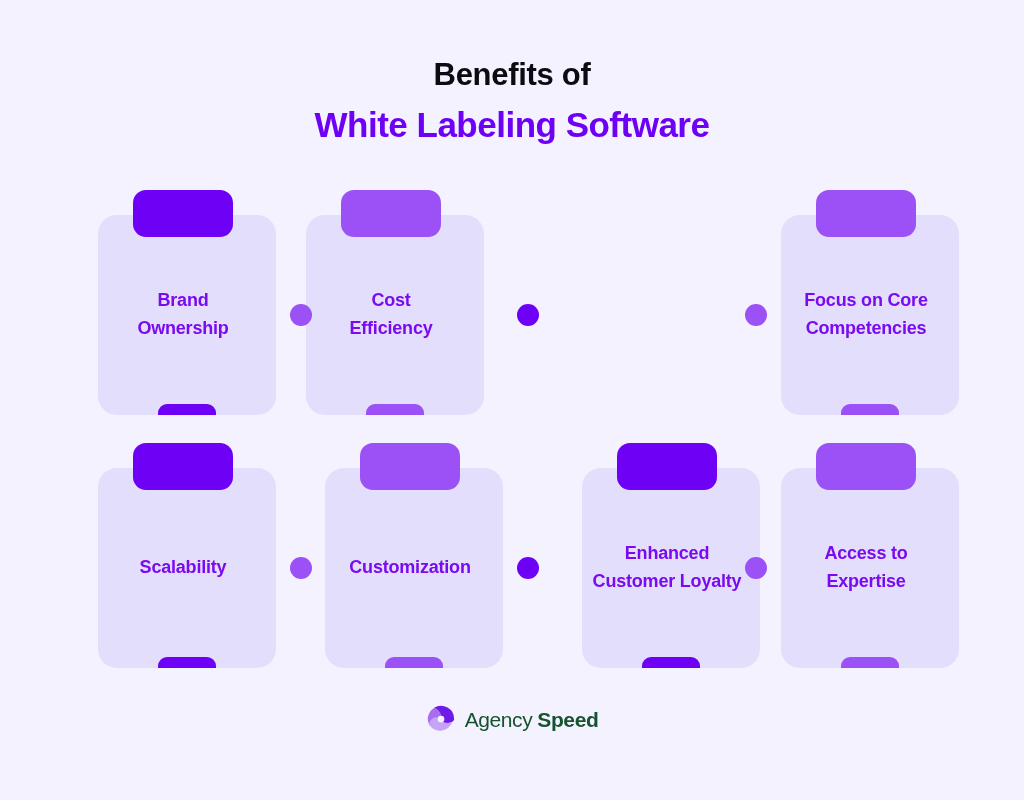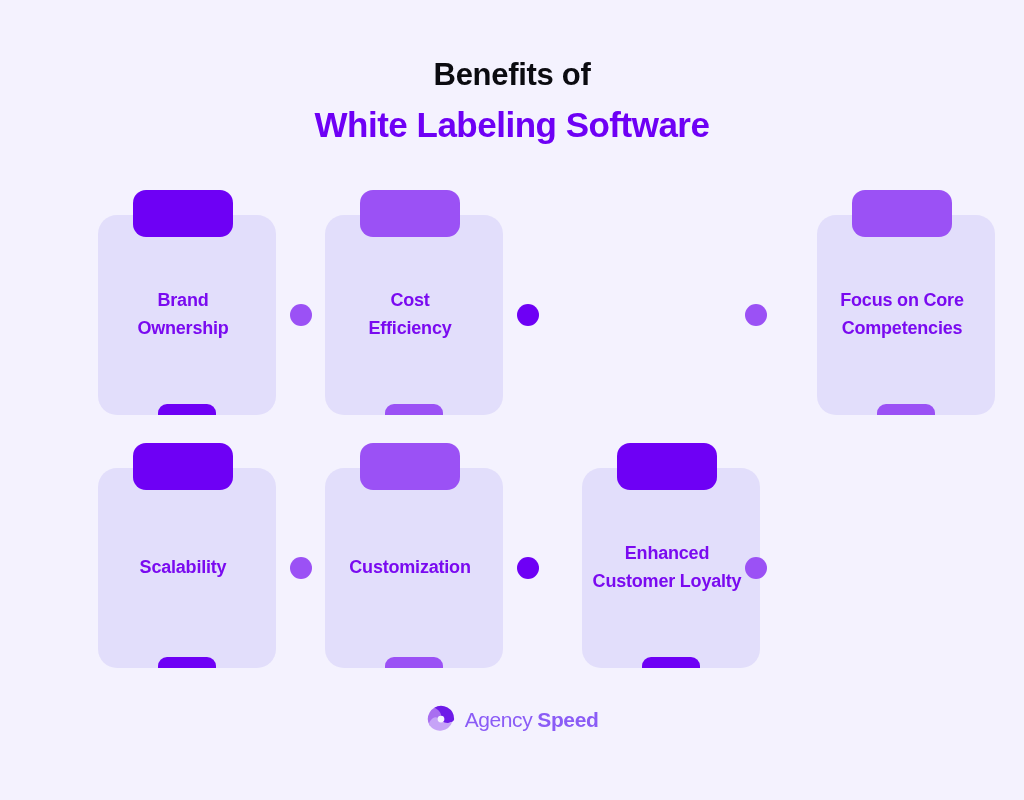--- a/index.html
+++ b/index.html
@@ -90,21 +90,21 @@
 
   
   .logo {
     position:absolute;
     left:0; top:704px; width:1024px;
     display:flex; align-items:center; justify-content:center; gap:9px;
   }
   .logo-mark { width:30px; height:30px; display:block; }
   .logo-text {
     font-size:21px; letter-spacing:-0.4px;
-    color:#8b5cf6; line-height:1;
+    color:#14532d; line-height:1;
     display:flex; align-items:baseline; gap:5px;
   }
   .logo-text .lt-light { font-weight:normal; }
   .logo-text .lt-bold  { font-weight:bold; }
 </style>
 </head>
 <body>
 
 <div id="infographic">
 
@@ -115,29 +115,29 @@
 
   <div class="grid" id="grid">
       <div class="card-slot" style="left: 98px; top: 215px;">
         <div class="card">
           <div class="tab-bottom" style="background: rgb(110, 0, 245);"></div>
         </div>
         <div class="tab-top" style="background: rgb(110, 0, 245);"></div>
         <div class="card-label">Brand
 Ownership</div>
       </div>
-      <div class="card-slot" style="left: 325px; top: 215px;">
+      <div class="card-slot" style="left: 306px; top: 215px;">
         <div class="card">
           <div class="tab-bottom" style="background: rgb(155, 81, 245);"></div>
         </div>
         <div class="tab-top" style="background: rgb(155, 81, 245);"></div>
         <div class="card-label">Cost
 Efficiency</div>
       </div>
-      <div class="card-slot" style="left: 781px; top: 215px; margin-left: 36px;">
+      <div class="card-slot" style="left: 781px; top: 215px;">
         <div class="card">
           <div class="tab-bottom" style="background: rgb(155, 81, 245);"></div>
         </div>
         <div class="tab-top" style="background: rgb(155, 81, 245);"></div>
         <div class="card-label">Focus on Core
 Competencies</div>
       </div>
       <div class="card-slot" style="left: 98px; top: 468px;">
         <div class="card">
           <div class="tab-bottom" style="background: rgb(110, 0, 245);"></div>
@@ -153,20 +153,28 @@
         <div class="card-label">Customization</div>
       </div>
       <div class="card-slot" style="left: 553px; top: 468px; margin-left: 29px;">
         <div class="card">
           <div class="tab-bottom" style="background: rgb(110, 0, 245);"></div>
         </div>
         <div class="tab-top" style="background: rgb(110, 0, 245);"></div>
         <div class="card-label">Enhanced
 Customer Loyalty</div>
       </div>
+      <div class="card-slot" style="left: 781px; top: 468px;">
+        <div class="card">
+          <div class="tab-bottom" style="background: rgb(155, 81, 245);"></div>
+        </div>
+        <div class="tab-top" style="background: rgb(155, 81, 245);"></div>
+        <div class="card-label">Access to
+Expertise</div>
+      </div>
       <div class="dot" style="left: 289.5px; top: 304px; background: rgb(155, 81, 245);"></div>
       <div class="dot" style="left: 517px; top: 304px; background: rgb(110, 0, 245);"></div>
       <div class="dot" style="left: 745px; top: 304px; background: rgb(155, 81, 245);"></div>
       <div class="dot" style="left: 289.5px; top: 557px; background: rgb(155, 81, 245);"></div>
       <div class="dot" style="left: 517px; top: 557px; background: rgb(110, 0, 245);"></div>
       <div class="dot" style="left: 745px; top: 557px; background: rgb(155, 81, 245);"></div>
     </div>
 
   <div class="logo">
     <svg class="logo-mark" viewBox="0 0 64 64">

